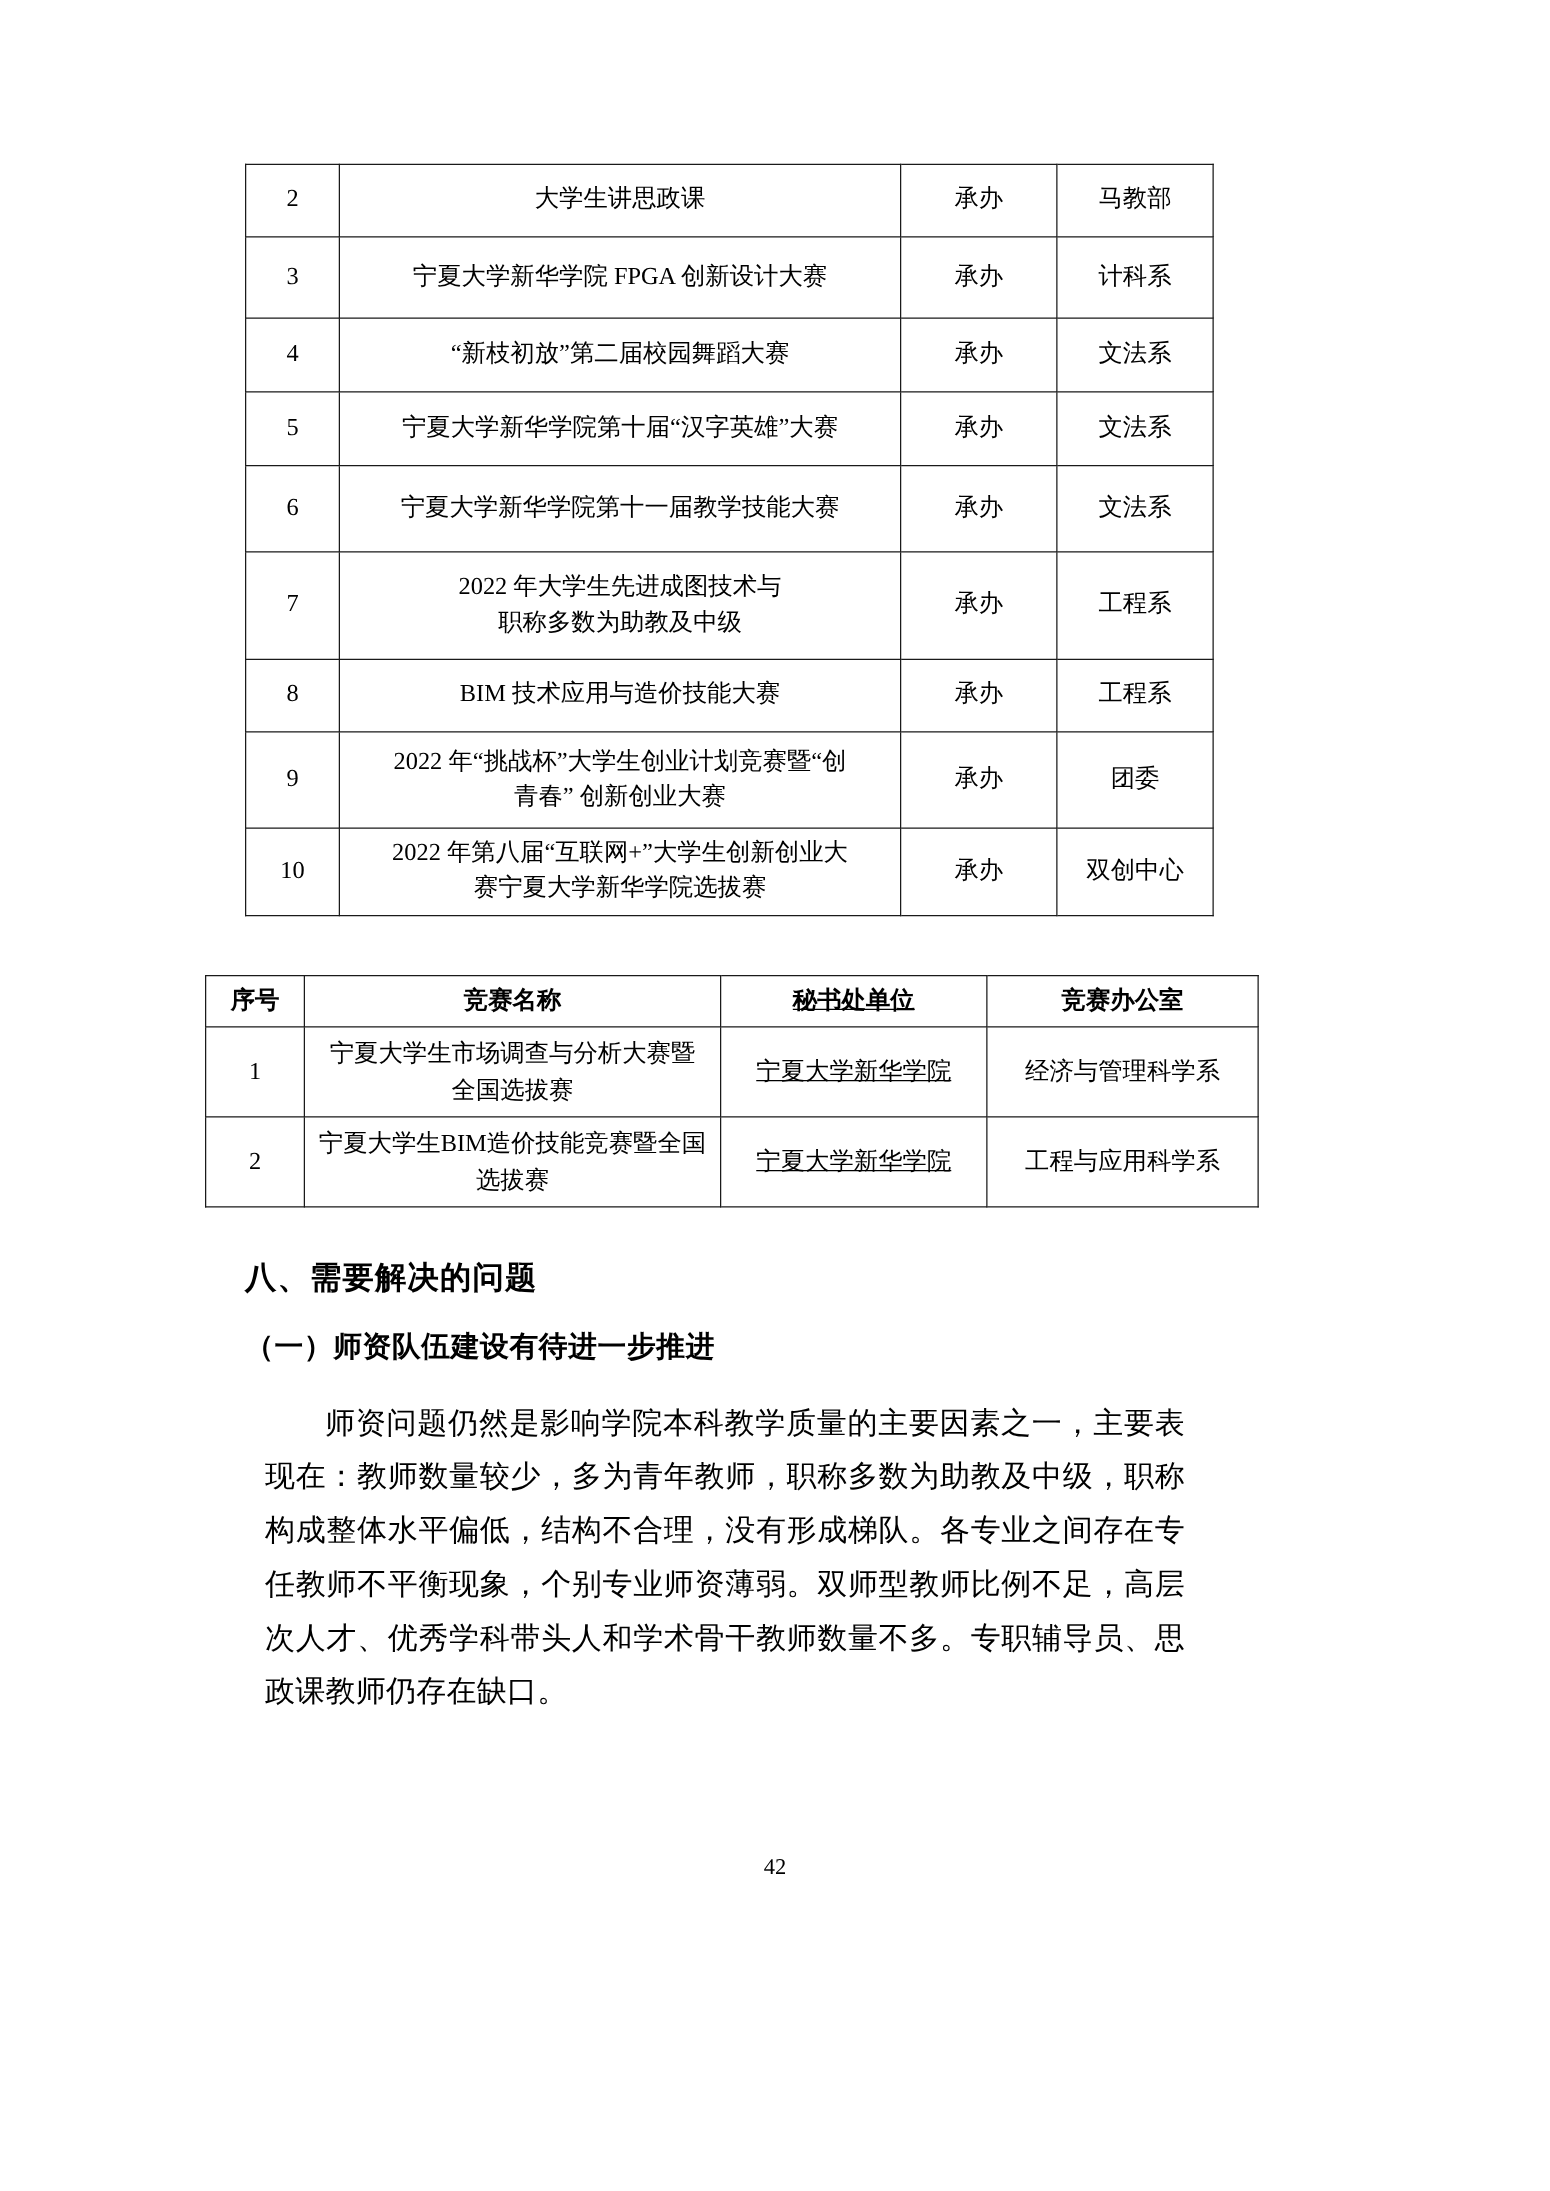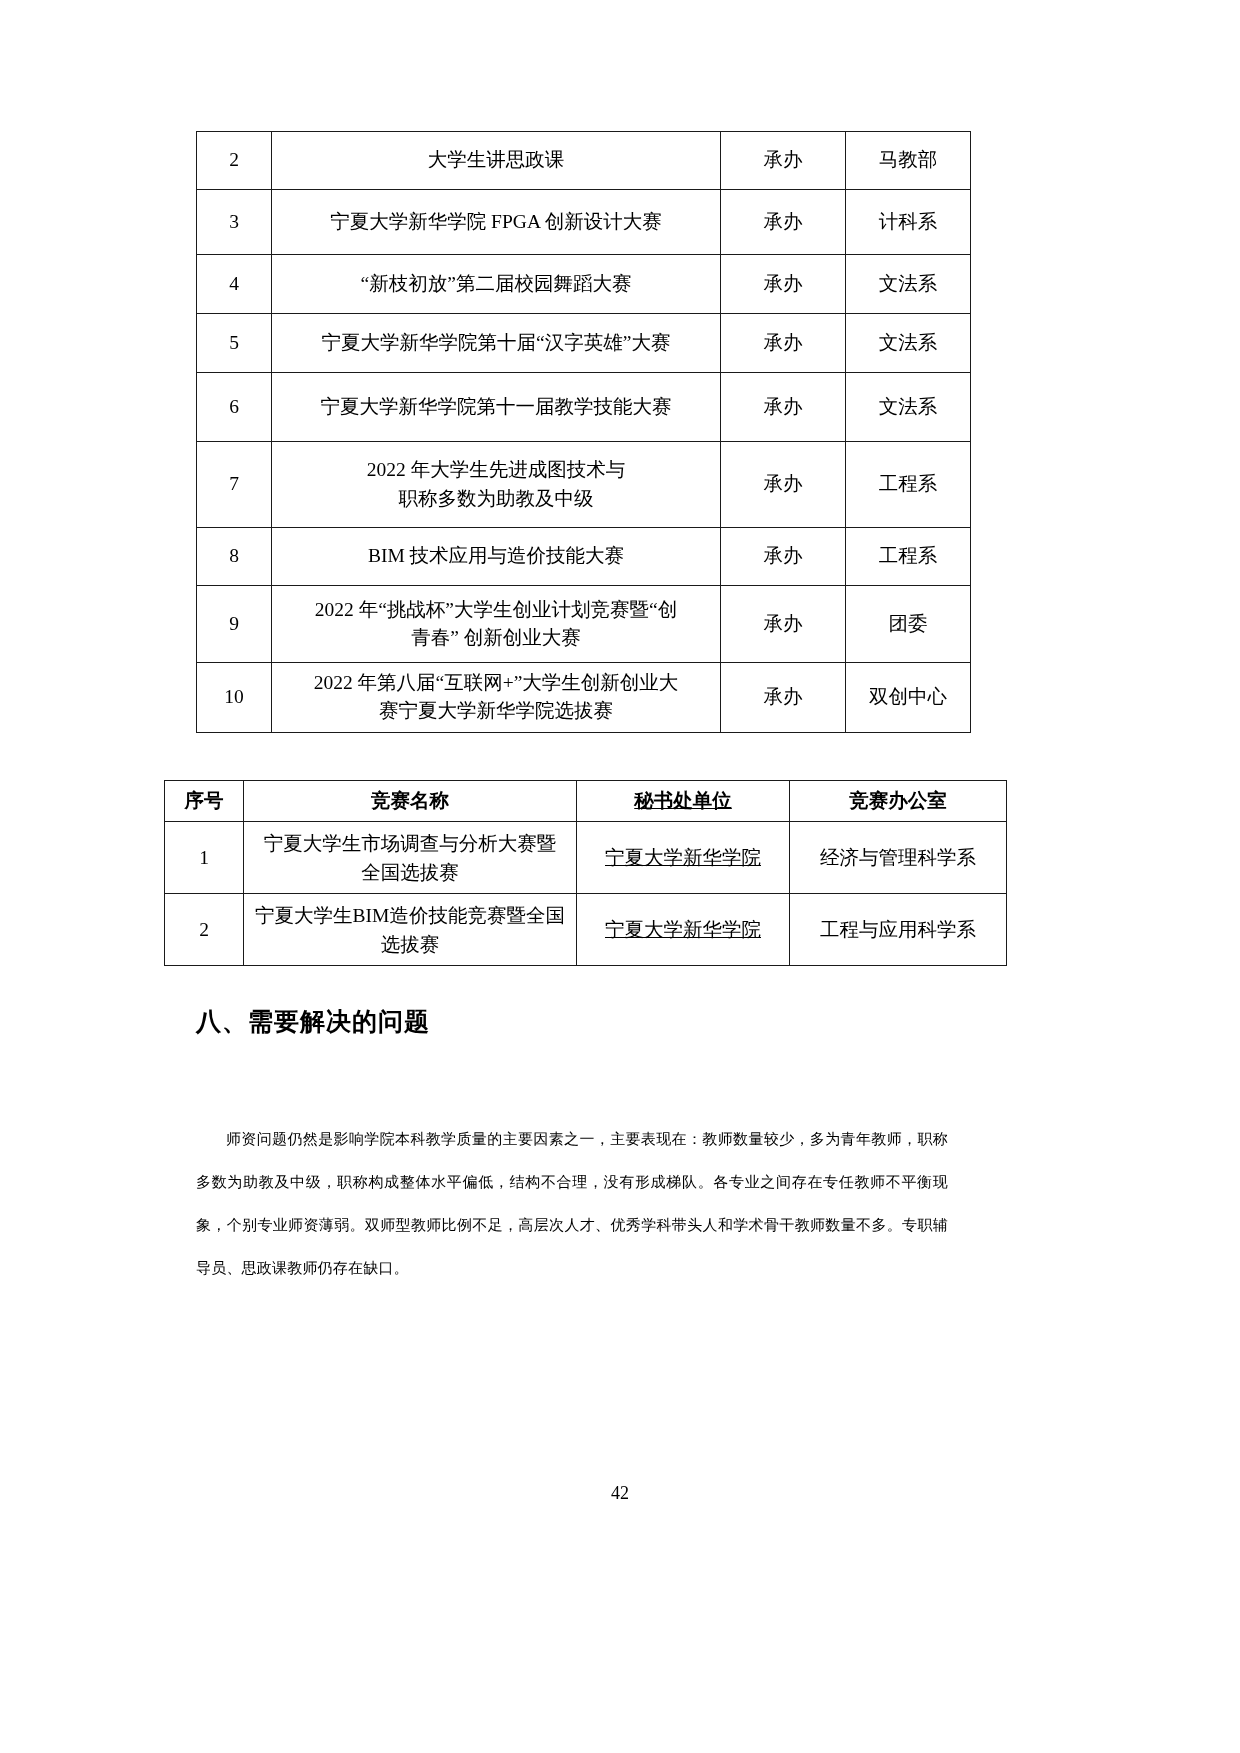--- a/index.html
+++ b/index.html
@@ -102,26 +102,26 @@
     font-size: 23px;
     letter-spacing: 0.5px;
   }
   .body-block {
     position: absolute;
     left: 196px;
     top: 1118px;
     width: 752px;
   }
   .body-para {
-    font-size: 15px;
+    font-size: 24px;
     line-height: 43px;
     text-align: justify;
     text-align-last: left;
     text-indent: 2em;
-    margin: 0 0 0 0;
+    margin: 0 0 0 16px;
     letter-spacing: 0.2px;
   }
   .page-number {
     position: absolute;
     left: 0;
     right: 0;
     top: 1483px;
     text-align: center;
     font-size: 18px;
     font-family: "Liberation Serif", "DejaVu Serif", serif;
@@ -230,20 +230,21 @@
             <div>选拔赛</div>
           </td>
           <td class="c-sec">宁夏大学新华学院</td>
           <td class="c-off">工程与应用科学系</td>
         </tr>
       </tbody>
     </table>
   </div>
 
   <div class="h1-section">八、需要解决的问题</div>
+  <div class="h2-section">（一）师资队伍建设有待进一步推进</div>
 
   <div class="body-block">
     <p class="body-para">师资问题仍然是影响学院本科教学质量的主要因素之一，主要表现在：教师数量较少，多为青年教师，职称多数为助教及中级，职称构成整体水平偏低，结构不合理，没有形成梯队。各专业之间存在专任教师不平衡现象，个别专业师资薄弱。双师型教师比例不足，高层次人才、优秀学科带头人和学术骨干教师数量不多。专职辅导员、思政课教师仍存在缺口。</p>
   </div>
 
   <div class="page-number">42</div>
 
 </div>
 
 </body></html>

